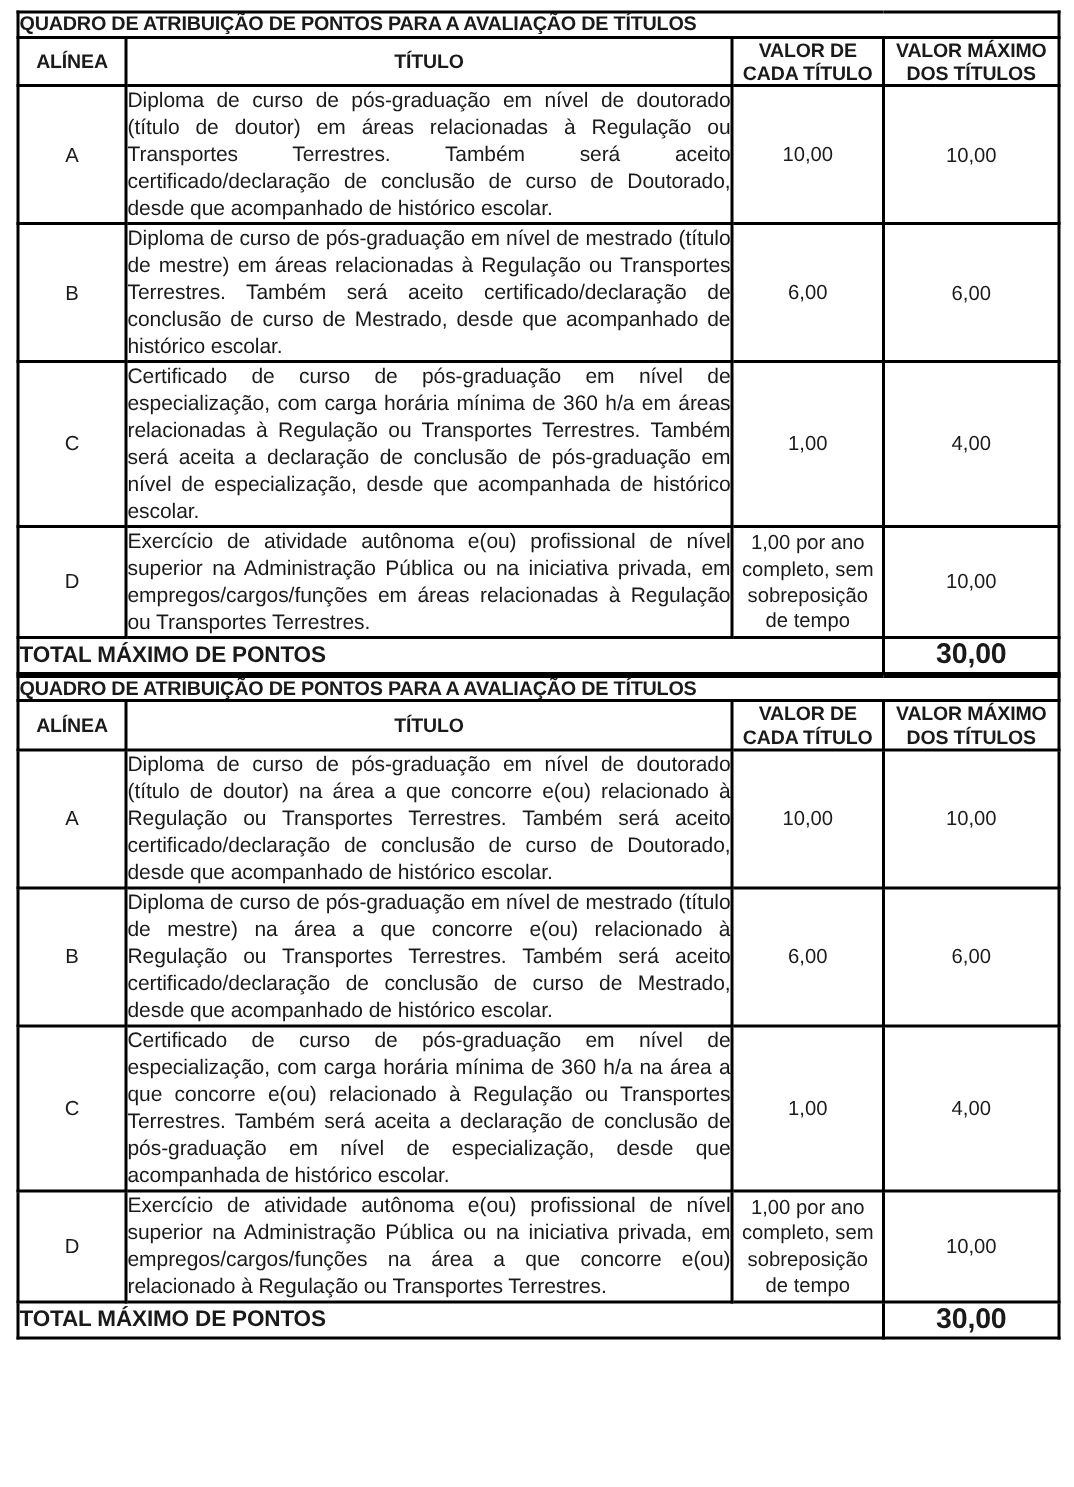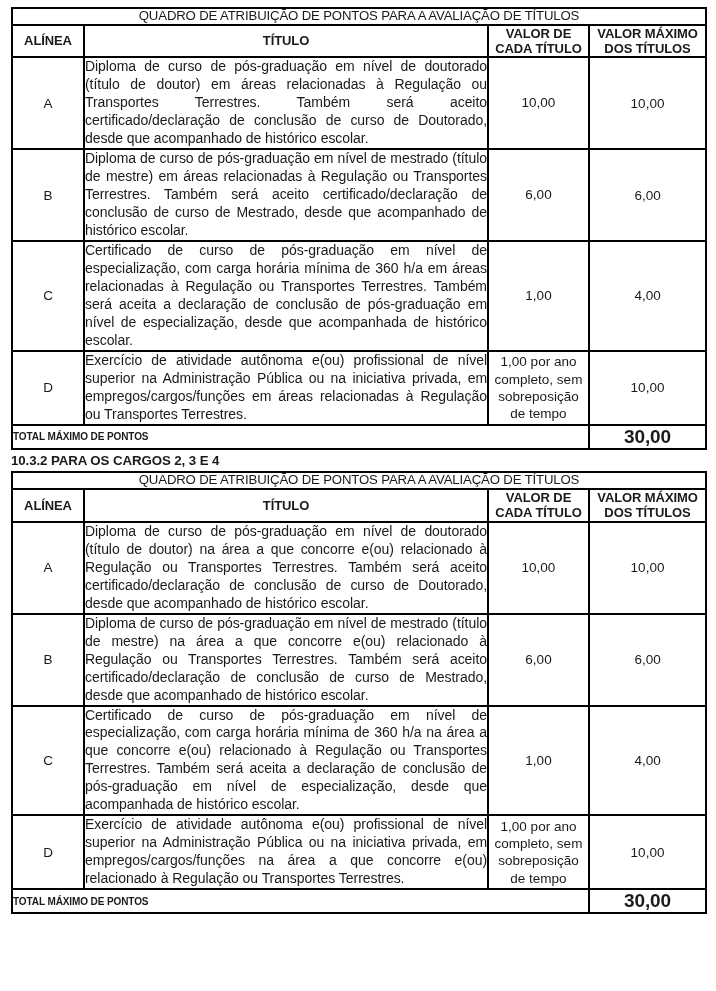--- a/index.html
+++ b/index.html
@@ -33,22 +33,22 @@
     padding: 0;
     vertical-align: middle;
     background: #ffffff;
   }
   .col-alinea   { width: 72px; }
   .col-titulo   { width: 404px; }
   .col-valor    { width: 101px; }
   .col-maximo   { width: 117px; }
 
   .table-title {
-    text-align: center;
-    font-weight: normal;
+    text-align: left;
+    font-weight: bold;
     font-size: 13.2px;
     letter-spacing: -0.15px;
     padding: 3px 4px 4px 4px;
     line-height: 1.1;
     margin-left: 32px;
   }
   .colhead {
     text-align: center;
     font-weight: bold;
     font-size: 13px;
@@ -75,21 +75,21 @@
     font-size: 13.5px;
     line-height: 1.285;
     padding: 2px 3px 3px 3px;
   }
   .cell-maximo {
     text-align: center;
     font-size: 13.5px;
   }
   .total-label {
     font-weight: bold;
-    font-size: 10px;
+    font-size: 15px;
     text-align: left;
     padding: 4px 4px 5px 22px;
     letter-spacing: -0.1px;
   }
   .total-value {
     font-weight: bold;
     font-size: 19px;
     text-align: center;
     vertical-align: bottom;
     padding: 0 0 3px 0;
@@ -158,21 +158,20 @@
         <td class="cell-maximo">10,00</td>
       </tr>
 
       <tr>
         <td class="total-label" colspan="3">TOTAL MÁXIMO DE PONTOS</td>
         <td class="total-value">30,00</td>
       </tr>
     </tbody>
   </table>
 
-  <div class="section-heading">10.3.2 PARA OS CARGOS 2, 3 E 4</div>
 
   <table class="points-table">
     <colgroup>
       <col class="col-alinea">
         <col class="col-titulo">
         <col class="col-valor">
         <col class="col-maximo">
     </colgroup>
     <tbody>
       <tr>

